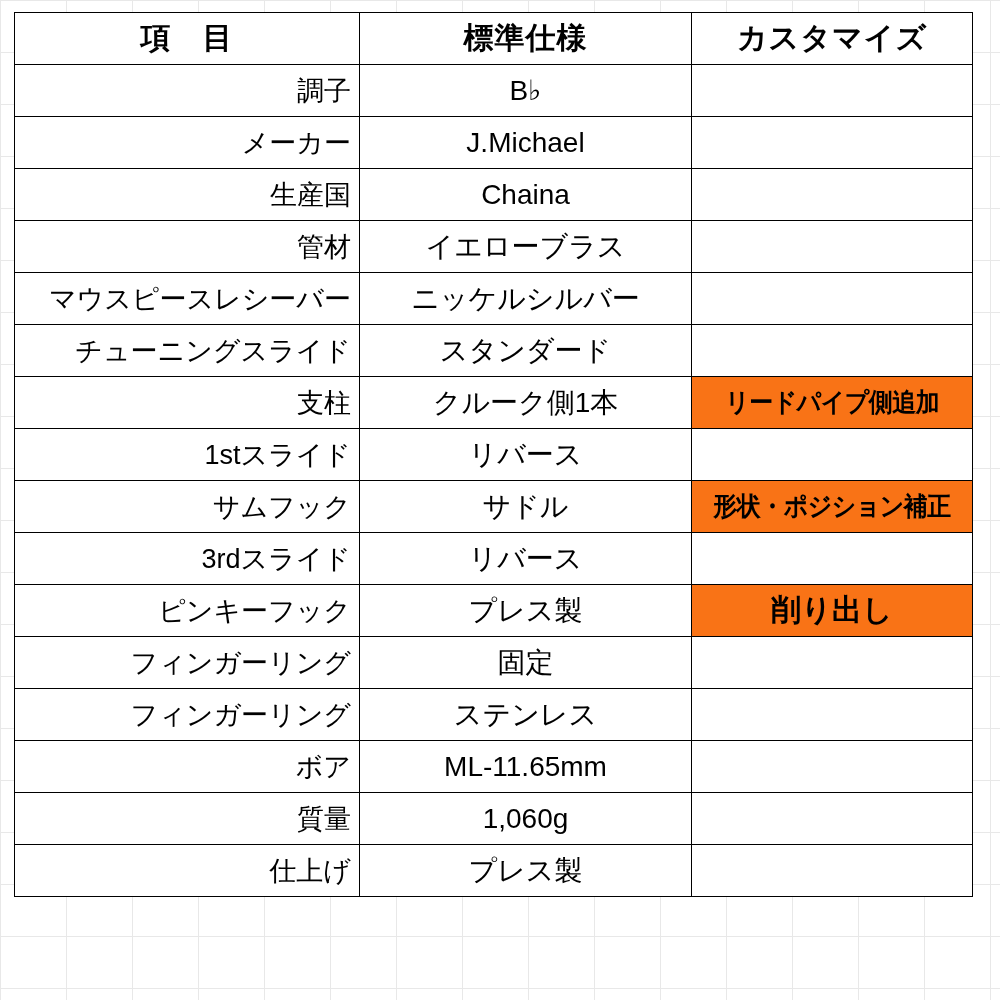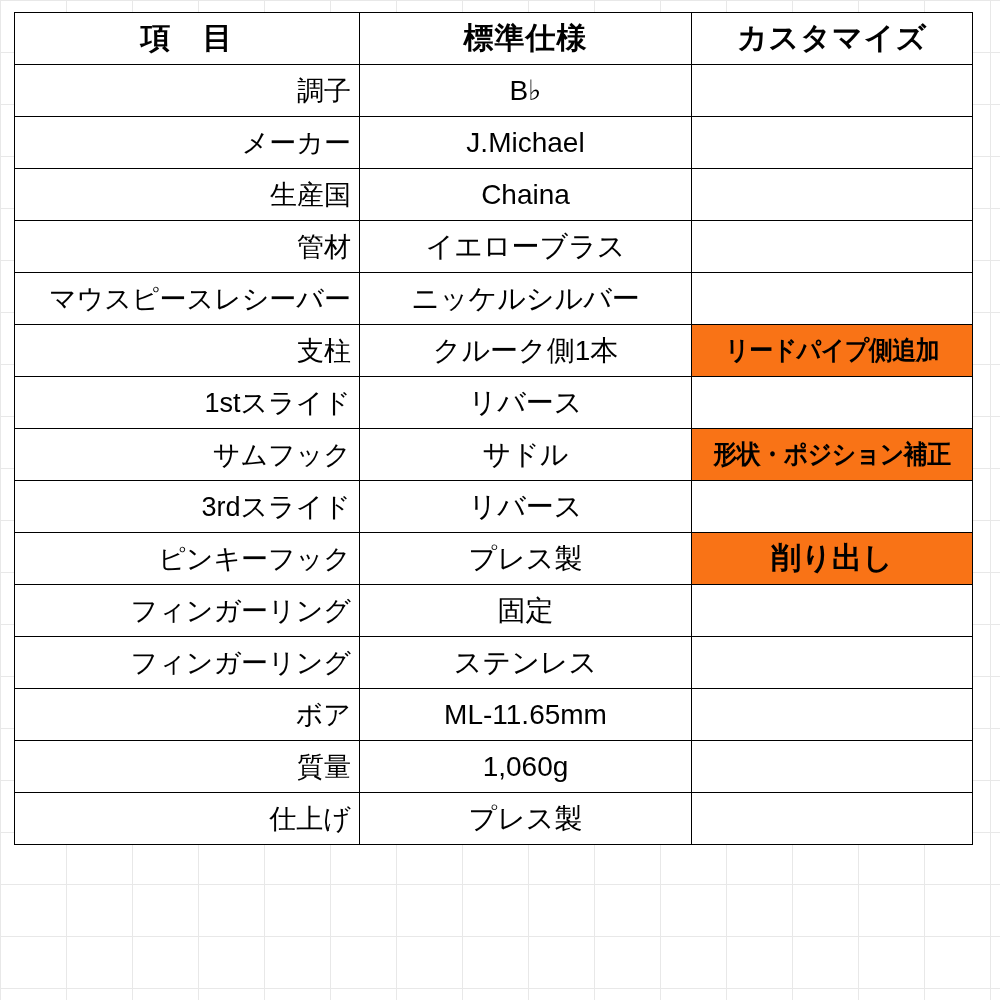--- a/index.html
+++ b/index.html
@@ -136,20 +136,25 @@
           <td class="item">管材</td>
           <td class="std">イエローブラス</td>
           <td class="cust"><span class="cust-text"></span></td>
         </tr>
         <tr>
           <td class="item">マウスピースレシーバー</td>
           <td class="std">ニッケルシルバー</td>
           <td class="cust"><span class="cust-text"></span></td>
         </tr>
         <tr>
+          <td class="item">チューニングスライド</td>
+          <td class="std">スタンダード</td>
+          <td class="cust"><span class="cust-text"></span></td>
+        </tr>
+        <tr>
           <td class="item">支柱</td>
           <td class="std">クルーク側1本</td>
           <td class="cust filled squeeze"><span class="cust-text">リードパイプ側追加</span></td>
         </tr>
         <tr>
           <td class="item">1stスライド</td>
           <td class="std">リバース</td>
           <td class="cust"><span class="cust-text"></span></td>
         </tr>
         <tr>

